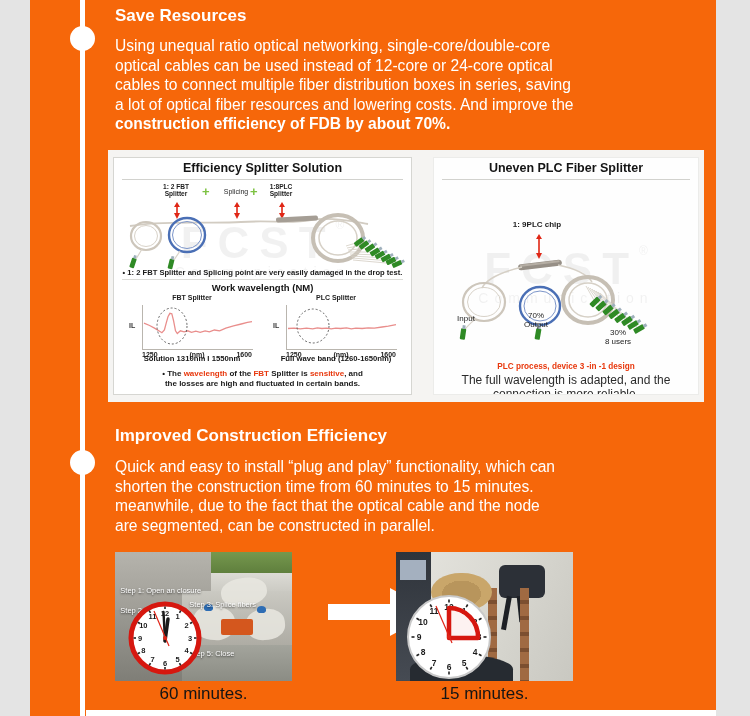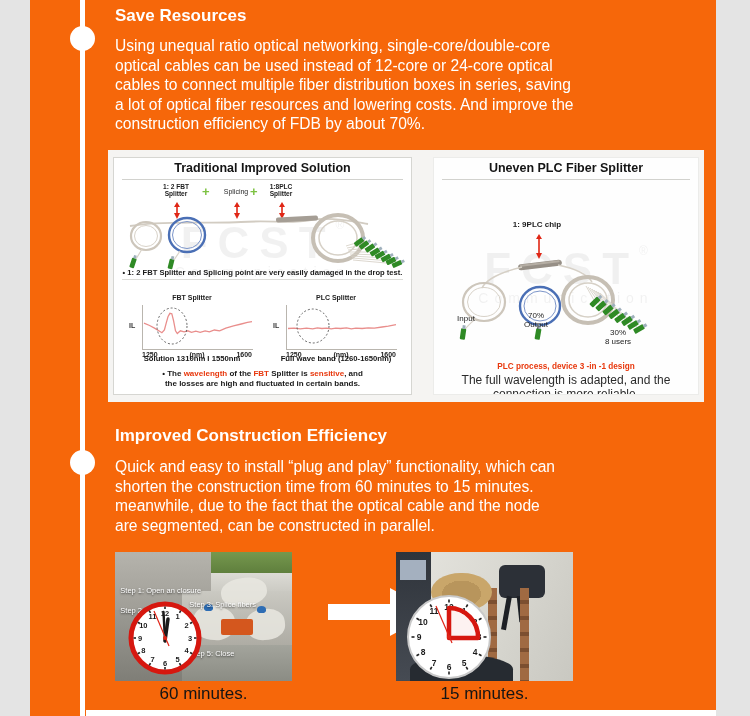--- a/index.html
+++ b/index.html
@@ -67,30 +67,30 @@
   <div class="bottom-strip"></div>
   <div class="tline"></div>
   <div class="tdot" style="left:70px;top:26px;"></div>
   <div class="tdot" style="left:70px;top:450px;"></div>
 
   <div class="sec-title" style="top:6px;">Save Resources</div>
   <div class="body-line" style="top:36px;">Using unequal ratio optical networking, single-core/double-core</div>
   <div class="body-line" style="top:55.5px;">optical cables can be used instead of 12-core or 24-core optical</div>
   <div class="body-line" style="top:75px;">cables to connect multiple fiber distribution boxes in series, saving</div>
   <div class="body-line" style="top:94.5px;">a lot of optical fiber resources and lowering costs. And improve the</div>
-  <div class="body-line" style="top:114px;">construction efficiency of FDB by about 70%.</div>
+  <div class="body-line" style="top:114px;font-weight:bold;">construction efficiency of FDB by about 70%.</div>
 
   <div class="card">
 
     <div class="panel panel-left">
       <div class="wm" style="top:60px;">
         <span class="wm-main">FCST</span><span class="wm-reg">®</span>
         <div class="wm-sub">Communication</div>
       </div>
-      <div class="p-title">Traditional Improved Solution</div>
+      <div class="p-title">Efficiency Splitter Solution</div>
       <div class="p-divider"></div>
 
       <div class="tiny-lbl" style="left:40px;top:25px;width:44px;">
         <div>1: 2 FBT</div>
           <div>Splitter</div>
       </div>
       <div class="plus" style="left:88px;top:27px;">+</div>
       <div class="splicing" style="left:104px;top:30px;width:36px;">Splicing</div>
       <div class="plus" style="left:136px;top:27px;">+</div>
       <div class="tiny-lbl" style="left:146px;top:25px;width:42px;">
@@ -152,20 +152,21 @@
             <use href="#conn1" transform="translate(259,52) rotate(58)"></use>
           <use href="#conn1" transform="translate(264,55) rotate(60)"></use>
             <use href="#conn1" transform="translate(270,58) rotate(62)"></use>
           <use href="#conn1" transform="translate(275,61) rotate(64)"></use>
             <use href="#conn1" transform="translate(281,64) rotate(66)"></use>
         </g>
       </svg>
 
       <div class="note1">• 1: 2 FBT Splitter and Splicing point are very easily damaged in the drop test.</div>
       <div class="divider2"></div>
+      <div class="wl-title">Work wavelength (NM)</div>
 
       <div class="chart-block" style="left:12px;">
         <div class="c-name">FBT Splitter</div>
         <div class="c-il">IL</div>
         <div class="c-plot">
           <svg width="110" height="44" viewBox="0 0 110 44">
             <polyline fill="none" stroke="#E98E8C" stroke-width="1.3" points="1.0,18.2 6.6,20.5 11.5,23.1 15.8,25.8 18.9,27.7 21.4,25.0 23.2,18.2 25.1,11.4 26.9,8.3 28.8,8.7 30.6,15.9 32.5,25.8 34.3,28.5 37.4,25.8 41.1,26.9 44.8,25.8 48.5,27.3 52.8,26.2 57.2,27.3 62.1,25.8 66.4,26.9 71.4,25.0 76.6,25.8 82.8,23.1 90.5,20.9 98.2,19.0 104.4,17.4 109.0,16.7"></polyline>
             <ellipse cx="29" cy="21" rx="15" ry="18" fill="none" stroke="#555" stroke-width="0.9" stroke-dasharray="2,2"></ellipse>
           </svg>
         </div>

